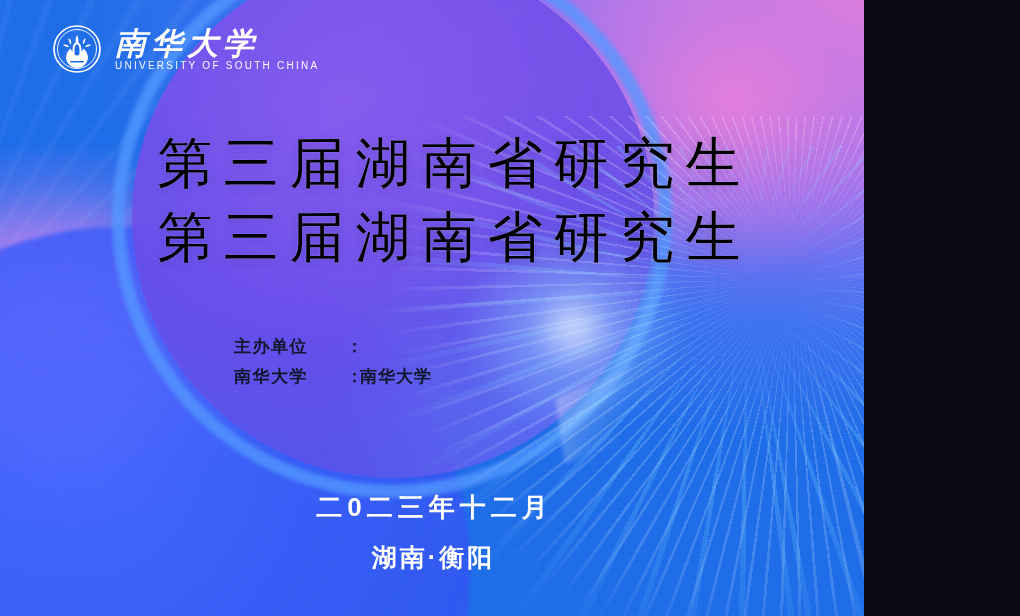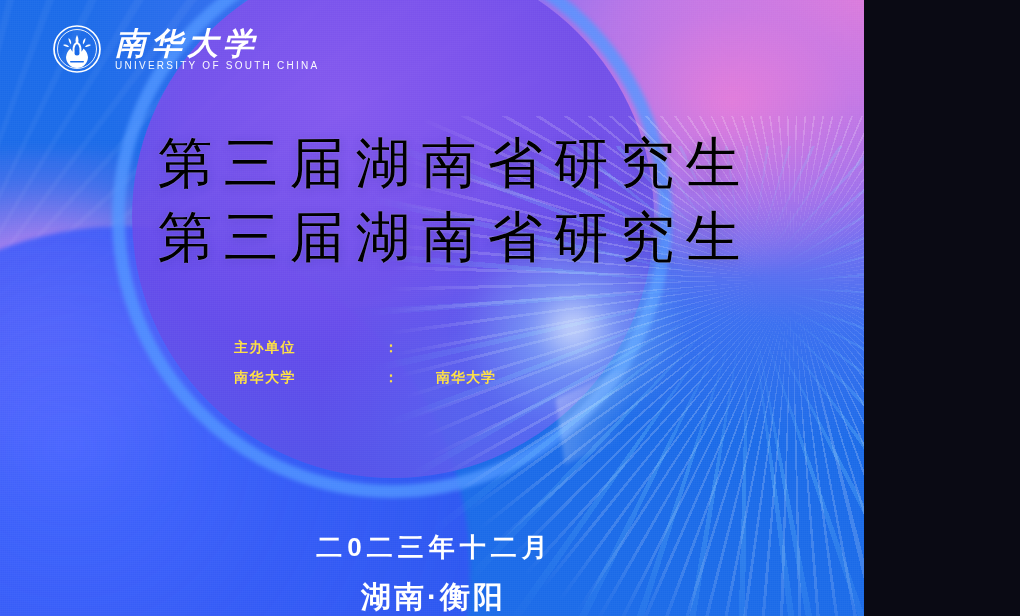--- a/index.html
+++ b/index.html
@@ -202,51 +202,50 @@
     position: absolute;
     left: 0; right: 0;
     top: 332px;
     display: flex;
     flex-direction: column;
     align-items: center;
   }
   .org-row {
     display: flex;
     width: 396px;
-    color: #fde047;
-    font-size: 14px;
+    color: #0f172a;
+    font-size: 17px;
     font-weight: 700;
     line-height: 30px;
     letter-spacing: .6px;
     white-space: nowrap;
-    gap: 38px;
   }
   .org-label { width: 112px; flex: none; letter-spacing: 1.5px; }
   .org-colon { width: 14px; flex: none; }
   .org-value { flex: 1; letter-spacing: 1px; }
 
   
   .footer {
     position: absolute;
     left: 0; right: 0;
-    top: 528px;
+    top: 488px;
     text-align: center;
     color: #ffffff;
   }
   .footer-date {
     font-size: 26px;
     font-weight: 700;
     letter-spacing: 5px;
     text-indent: 5px;
     line-height: 38px;
     white-space: nowrap;
   }
   .footer-place {
     margin-top: 14px;
-    font-size: 30px;
+    font-size: 25px;
     font-weight: 700;
     letter-spacing: 3px;
     text-indent: 3px;
     line-height: 34px;
     white-space: nowrap;
   }
 </style>
 </head>
 <body>
 

